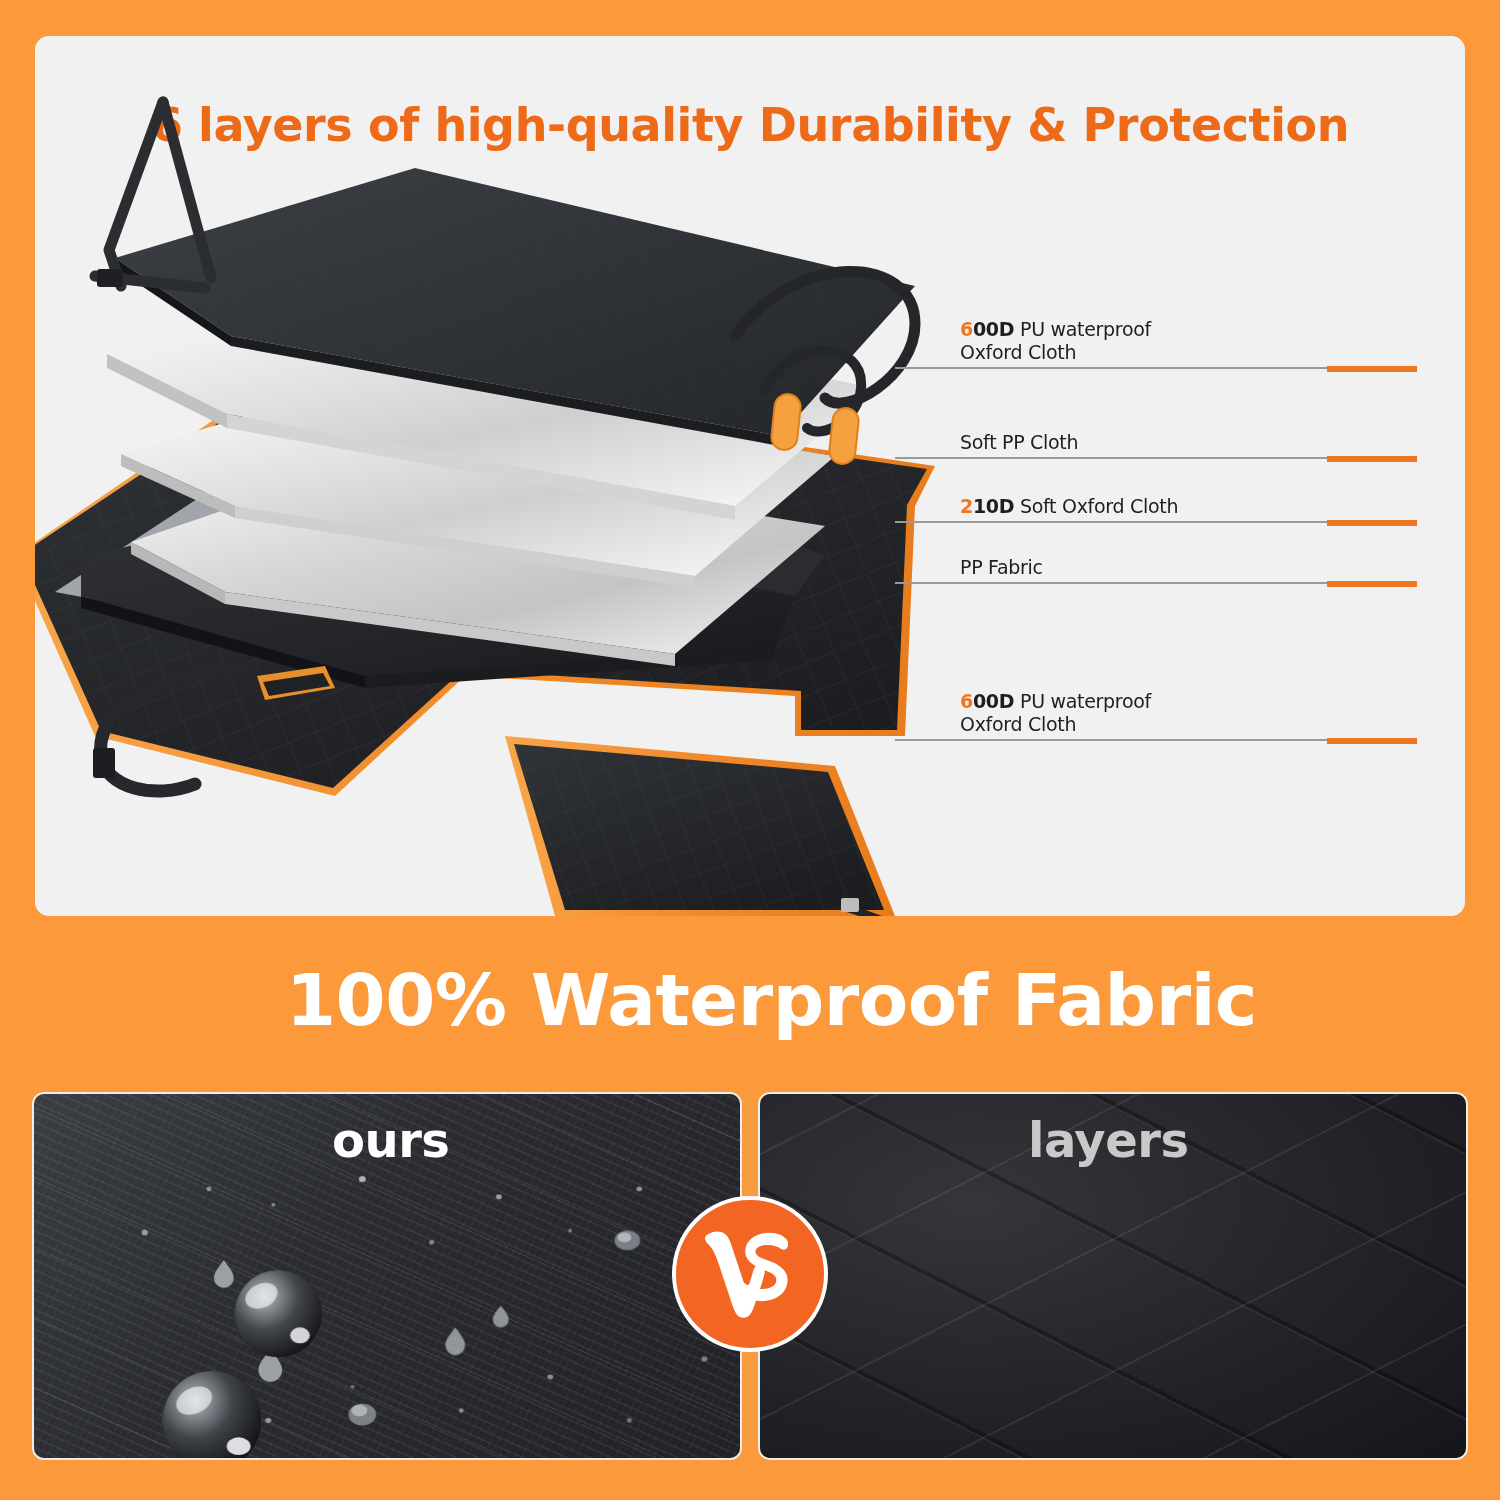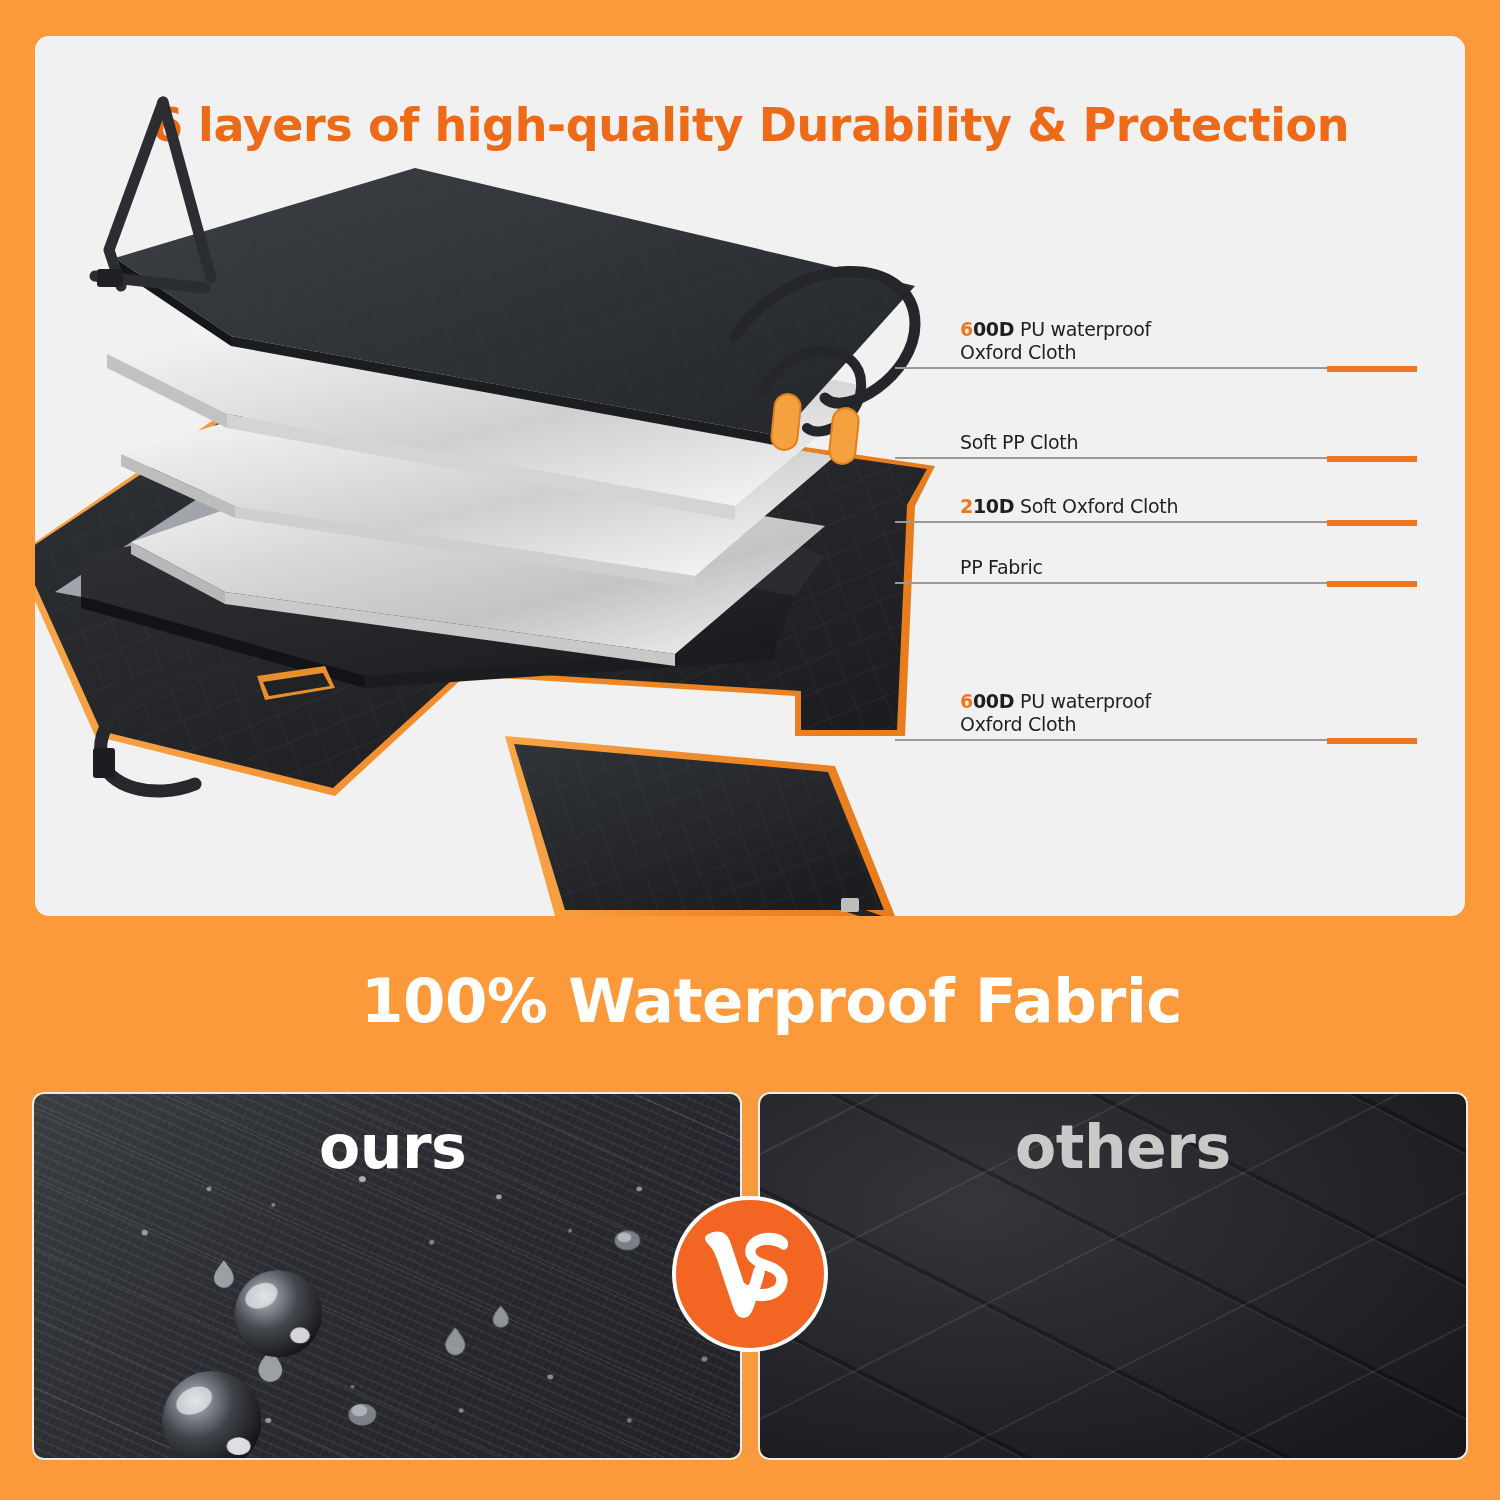--- a/index.html
+++ b/index.html
@@ -41,36 +41,36 @@
   .co-rule{ position:absolute; left:0; bottom:0; width:560px; height:3px; }
   .co-rule .thin{ position:absolute; left:0; top:1px; width:440px; height:1.6px; background:#9A9A9A; }
   .co-rule .tip{ position:absolute; left:432px; top:0; width:90px; height:6px; background:#ED7623; }
 
   
   .banner{
     position:absolute; left:0; top:930px; width:1500px; height:140px;
     display:flex; align-items:center; justify-content:center;
   }
   .banner-title{
-    color:#FFFFFF; font-size:61px; font-weight:bold; letter-spacing:-0.5px;
+    color:#FFFFFF; font-size:72px; font-weight:bold; letter-spacing:-0.5px;
     font-family:"DejaVu Sans", sans-serif; white-space:nowrap;margin-left:43px;
   }
 
   
   .compare{ position:absolute; left:0; top:1092px; width:1500px; height:372px; }
   .cpanel{
     position:absolute; top:0; width:710px; height:368px;
     border-radius:12px; overflow:hidden;
     border:2px solid #EDEDED;
   }
   .cpanel.left{ left:32px; }
   .cpanel.right{ left:758px; }
   .clabel{
-    position:absolute; top:18px; font-size:60px; font-weight:bold;
-    font-family:"DejaVu Sans", sans-serif; letter-spacing:-0.5px; z-index:6;
+    position:absolute; top:18px; font-size:48px; font-weight:bold;
+    font-family:"DejaVu Sans", sans-serif; letter-spacing:-0.5px; z-index:6;margin-left:13px;
   }
   .clabel.ours{ left:285px; color:#FFFFFF; }
   .clabel.others{ left:255px; color:#C9C9C9; }
 
   
   .tex-ours{
     position:absolute; inset:0;
     background:
       repeating-linear-gradient(24deg, rgba(255,255,255,.055) 0 2px, rgba(0,0,0,0) 2px 9px),
       repeating-linear-gradient(-64deg, rgba(255,255,255,.035) 0 1px, rgba(0,0,0,0) 1px 7px),
@@ -363,21 +363,21 @@
             <stop offset="48%" stop-color="#3f4247"></stop>
               <stop offset="100%" stop-color="#0d0e10"></stop>
           </radialGradient>
         </defs>
       </svg>
       <div class="clabel ours">ours</div>
     </div>
 
     <div class="cpanel right">
       <div class="tex-others"></div>
-      <div class="clabel others">others</div>
+      <div class="clabel others">layers</div>
     </div>
 
   </div>
 
   <div class="vs-stem"></div>
   <div class="vs-badge">
     <svg viewBox="0 0 120 120">
       <g fill="#FFFFFF">
 
         <path d="M14 18 c6 -4 14 -5 19 -1 c4 3 6 9 8 15 l11 33 c1 4 3 7 5 7 c2 0 3 -3 4 -7 l3 -10 c2 -6 9 -7 11 -2 c2 4 0 9 -2 16 l-8 24 c-3 9 -6 14 -12 14 c-6 0 -9 -5 -12 -14 L26 48 c-3 -9 -6 -15 -10 -19 c-4 -4 -6 -8 -2 -11 z"></path>

